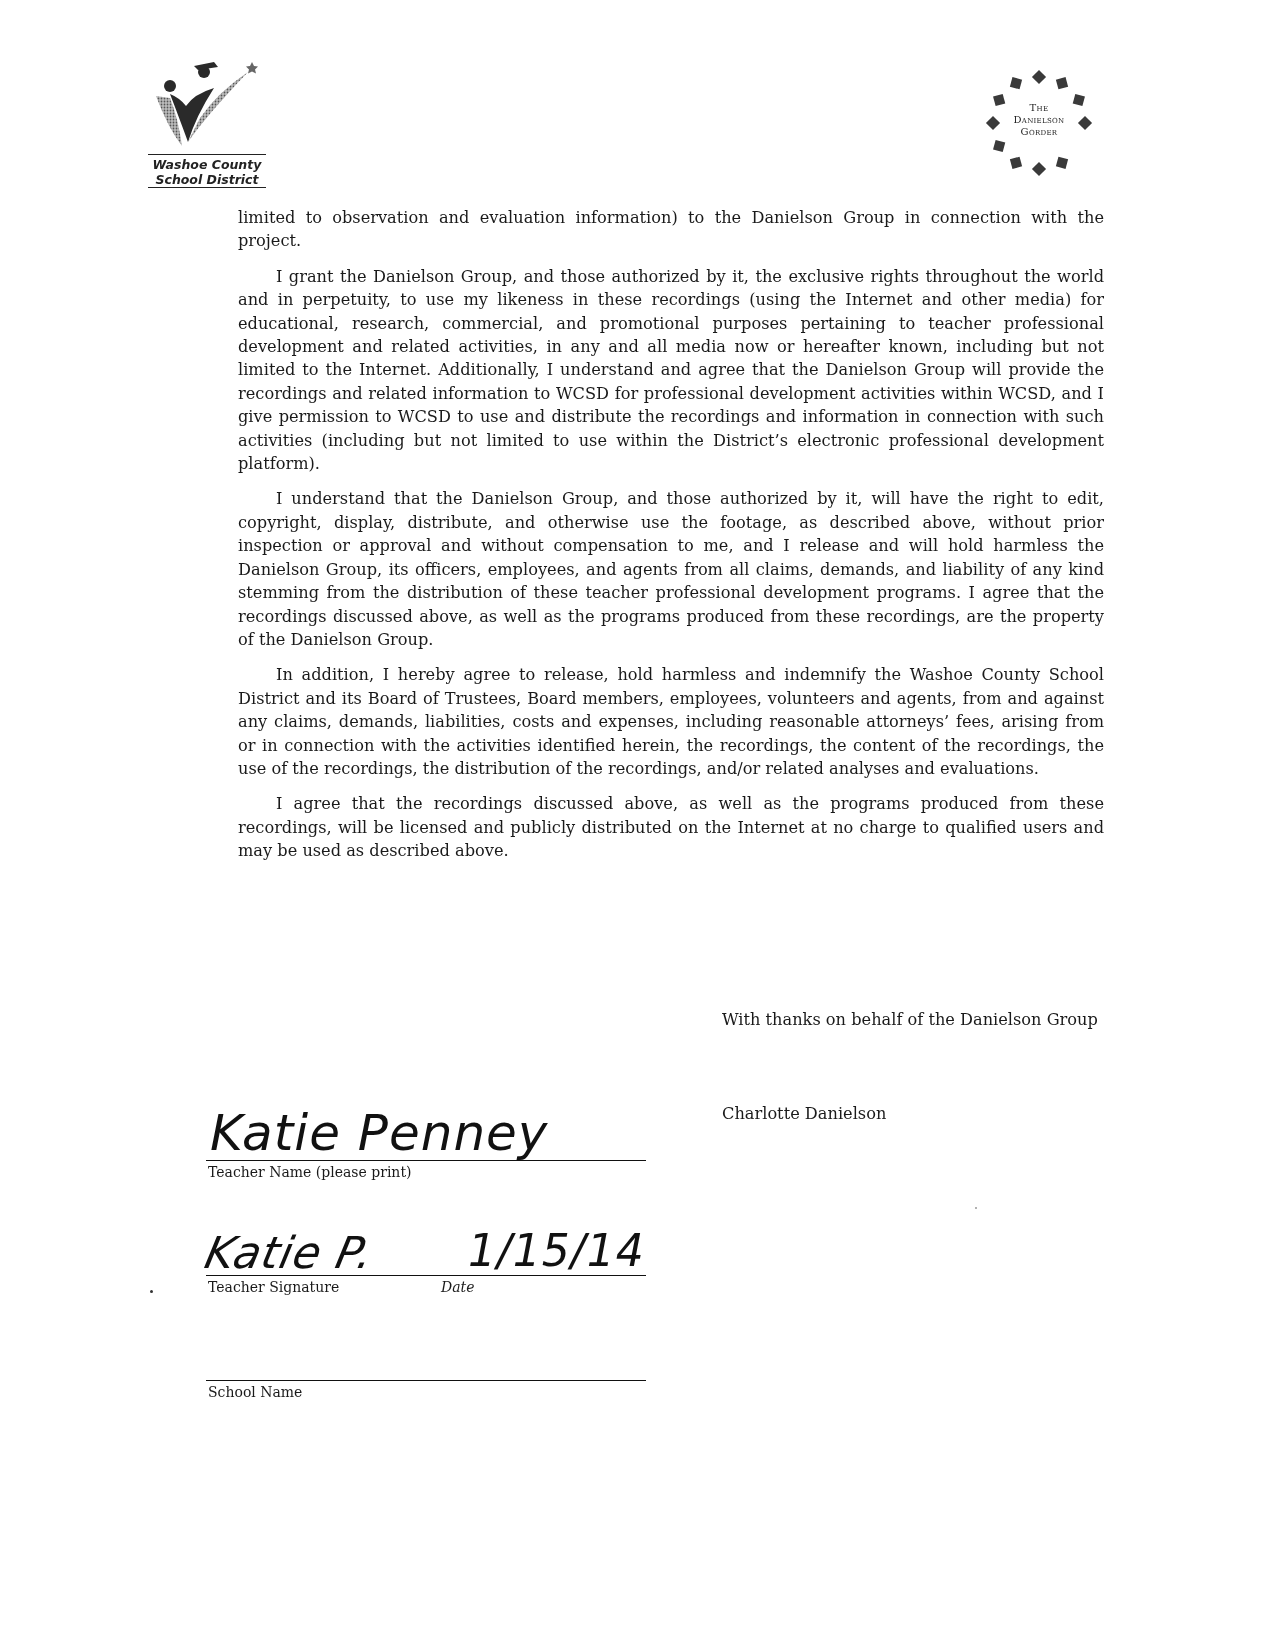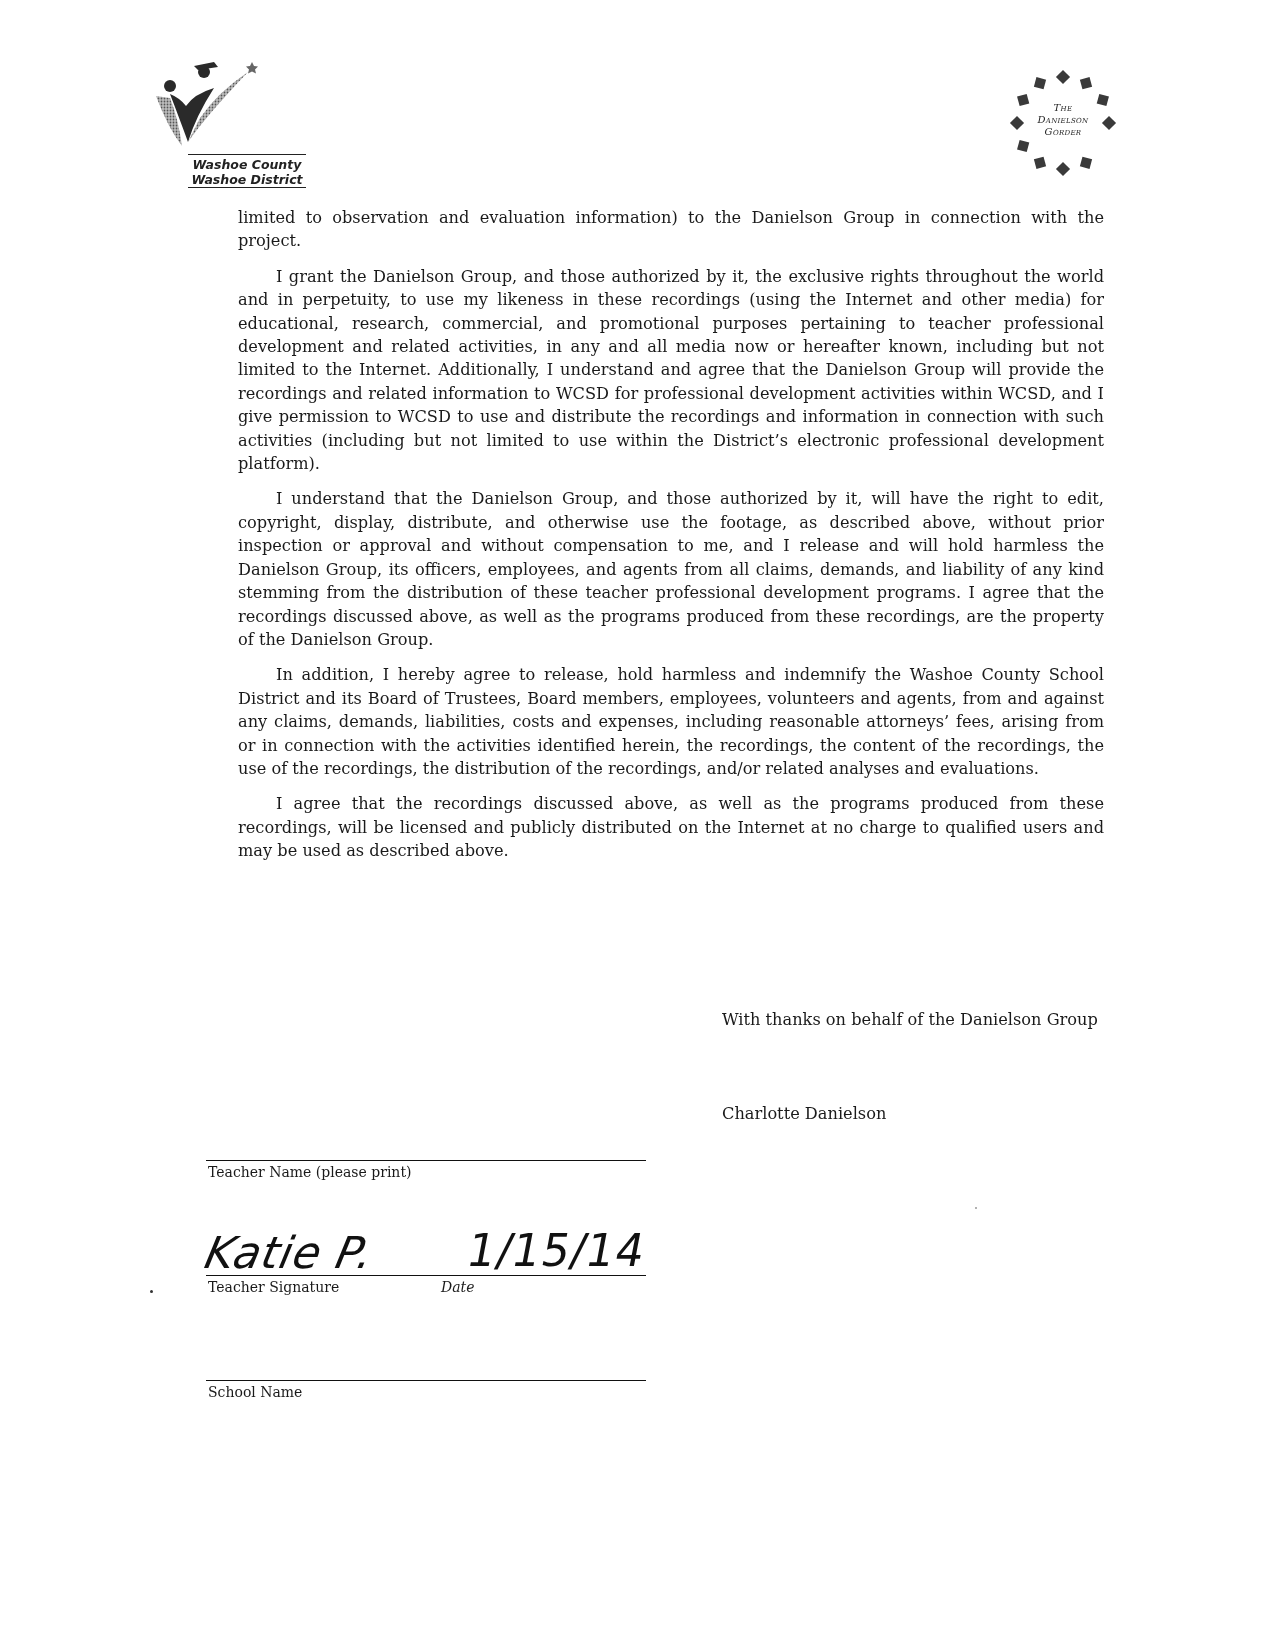--- a/index.html
+++ b/index.html
@@ -2,23 +2,23 @@
 <html><head>
   <meta charset="utf-8">
   <style>
     html, body { margin: 0; padding: 0; background: #ffffff; }
     body { width: 1275px; height: 1650px; position: relative; overflow: hidden;
            font-family: "DejaVu Serif", "Liberation Serif", serif; color: #1a1a1a; }
     .wcsd-logo { position: absolute; left: 148px; top: 58px; width: 120px; height: 132px; }
     .wcsd-logo svg { position: absolute; left: 0; top: 0; }
     .wcsd-name { position: absolute; left: 0; top: 96px; width: 118px; border-top: 1.5px solid #222;
                  font-family: "DejaVu Sans", sans-serif; font-weight: bold; font-style: italic;
-                 font-size: 12.5px; line-height: 15px; text-align: center; padding-top: 2px; color: #222; margin-left: 40px; }
+                 font-size: 12.5px; line-height: 15px; text-align: center; padding-top: 2px; color: #222; }
     .wcsd-name .l2 { display: block; border-bottom: 1px solid #222; }
-    .dg-logo { position: absolute; left: 1008px; top: 68px; width: 110px; height: 110px; font-style: italic; }
+    .dg-logo { position: absolute; left: 984px; top: 68px; width: 110px; height: 110px; }
     .dg-text { position: absolute; left: 0; top: 34px; width: 110px; text-align: center;
                font-family: "DejaVu Serif", serif; font-size: 10px; line-height: 12px; letter-spacing: 0.3px; color: #222; }
     .body-text { position: absolute; left: 238px; top: 206px; width: 866px;
                  font-family: "DejaVu Serif", "Liberation Serif", serif; font-size: 16.2px; line-height: 23.4px;
                  text-align: justify; color: #1a1a1a; }
     .body-text p { margin: 0 0 12px 0; text-indent: 38px; }
     .body-text p.first { text-indent: 0; }
     .closing { position: absolute; left: 722px; font-size: 16.2px; font-family: "DejaVu Serif", serif; color: #1a1a1a; }
     .closing.thanks { top: 1010px; }
     .closing.name { top: 1104px; }
@@ -43,21 +43,21 @@
     <path d="M8 38 Q20 70 34 88 Q30 60 22 40 Z" fill="url(#dots)"></path>
     <path d="M22 36 Q32 62 40 84 Q48 58 66 30 Q46 36 38 48 Q32 40 22 36 Z" fill="#2a2a2a"></path>
     <path d="M40 84 Q58 58 100 14 Q70 34 52 60 Z" fill="url(#dots)"></path>
     <circle cx="22" cy="28" r="6" fill="#2a2a2a"></circle>
     <circle cx="56" cy="14" r="6" fill="#2a2a2a"></circle>
     <path d="M46 8 L66 4 L70 9 L50 12 Z" fill="#2a2a2a"></path>
     <path d="M104 4 l2 4 4 .5 -3 3 1 4 -4 -2 -4 2 1 -4 -3 -3 4 -.5 z" fill="#666"></path>
   </svg>
   <div class="wcsd-name">
     <span>Washoe County</span><br>
-    <span class="l2">Washoe District</span>
+    <span class="l2">School District</span>
   </div>
 </div>
 
 <div class="dg-logo">
   <svg width="110" height="110" viewBox="0 0 110 110" id="dg-ring">
       <rect x="50" y="4" width="10" height="10" fill="#3a3a3a" transform="rotate(-45 55 9)"></rect>
       <rect x="73" y="10.162831425915819" width="10" height="10" fill="#3a3a3a" transform="rotate(-15.000000000000007 78 15.162831425915819)"></rect>
       <rect x="89.83716857408417" y="27" width="10" height="10" fill="#3a3a3a" transform="rotate(14.999999999999996 94.83716857408417 32)"></rect>
       <rect x="96" y="50" width="10" height="10" fill="#3a3a3a" transform="rotate(45 101 55)"></rect>
       <rect x="73" y="89.83716857408419" width="10" height="10" fill="#3a3a3a" transform="rotate(105 78 94.83716857408419)"></rect>
@@ -80,20 +80,21 @@
   <p>I grant the Danielson Group, and those authorized by it, the exclusive rights throughout the world and in perpetuity, to use my likeness in these recordings (using the Internet and other media) for educational, research, commercial, and promotional purposes pertaining to teacher professional development and related activities, in any and all media now or hereafter known, including but not limited to the Internet. Additionally, I understand and agree that the Danielson Group will provide the recordings and related information to WCSD for professional development activities within WCSD, and I give permission to WCSD to use and distribute the recordings and information in connection with such activities (including but not limited to use within the District’s electronic professional development platform).</p>
   <p>I understand that the Danielson Group, and those authorized by it, will have the right to edit, copyright, display, distribute, and otherwise use the footage, as described above, without prior inspection or approval and without compensation to me, and I release and will hold harmless the Danielson Group, its officers, employees, and agents from all claims, demands, and liability of any kind stemming from the distribution of these teacher professional development programs. I agree that the recordings discussed above, as well as the programs produced from these recordings, are the property of the Danielson Group.</p>
   <p>In addition, I hereby agree to release, hold harmless and indemnify the Washoe County School District and its Board of Trustees, Board members, employees, volunteers and agents, from and against any claims, demands, liabilities, costs and expenses, including reasonable attorneys’ fees, arising from or in connection with the activities identified herein, the recordings, the content of the recordings, the use of the recordings, the distribution of the recordings, and/or related analyses and evaluations.</p>
   <p>I agree that the recordings discussed above, as well as the programs produced from these recordings, will be licensed and publicly distributed on the Internet at no charge to qualified users and may be used as described above.</p>
 </div>
 
 <div class="closing thanks">With thanks on behalf of the Danielson Group</div>
 <div class="closing name">Charlotte Danielson</div>
 
 <div class="sig-block" style="top:1100px; height:90px;">
+  <div class="hand" style="left:4px; top:4px; font-size:50px;">Katie Penney</div>
   <div class="sig-line" style="top:60px;"></div>
   <div class="sig-label" style="top:64px;">Teacher Name (please print)</div>
 </div>
 
 <div class="sig-block" style="top:1225px; height:90px;">
   <div class="hand" style="left:0px; top:2px; font-size:44px; transform:skewX(-12deg);">Katie P.</div>
   <div class="hand" style="left:262px; top:0px; font-size:44px;">1/15/14</div>
   <div class="sig-line" style="top:50px;"></div>
   <div class="sig-label" style="top:54px;">Teacher Signature</div>
   <div class="sig-label" style="top:54px; left:235px;font-style:italic;">Date</div>

